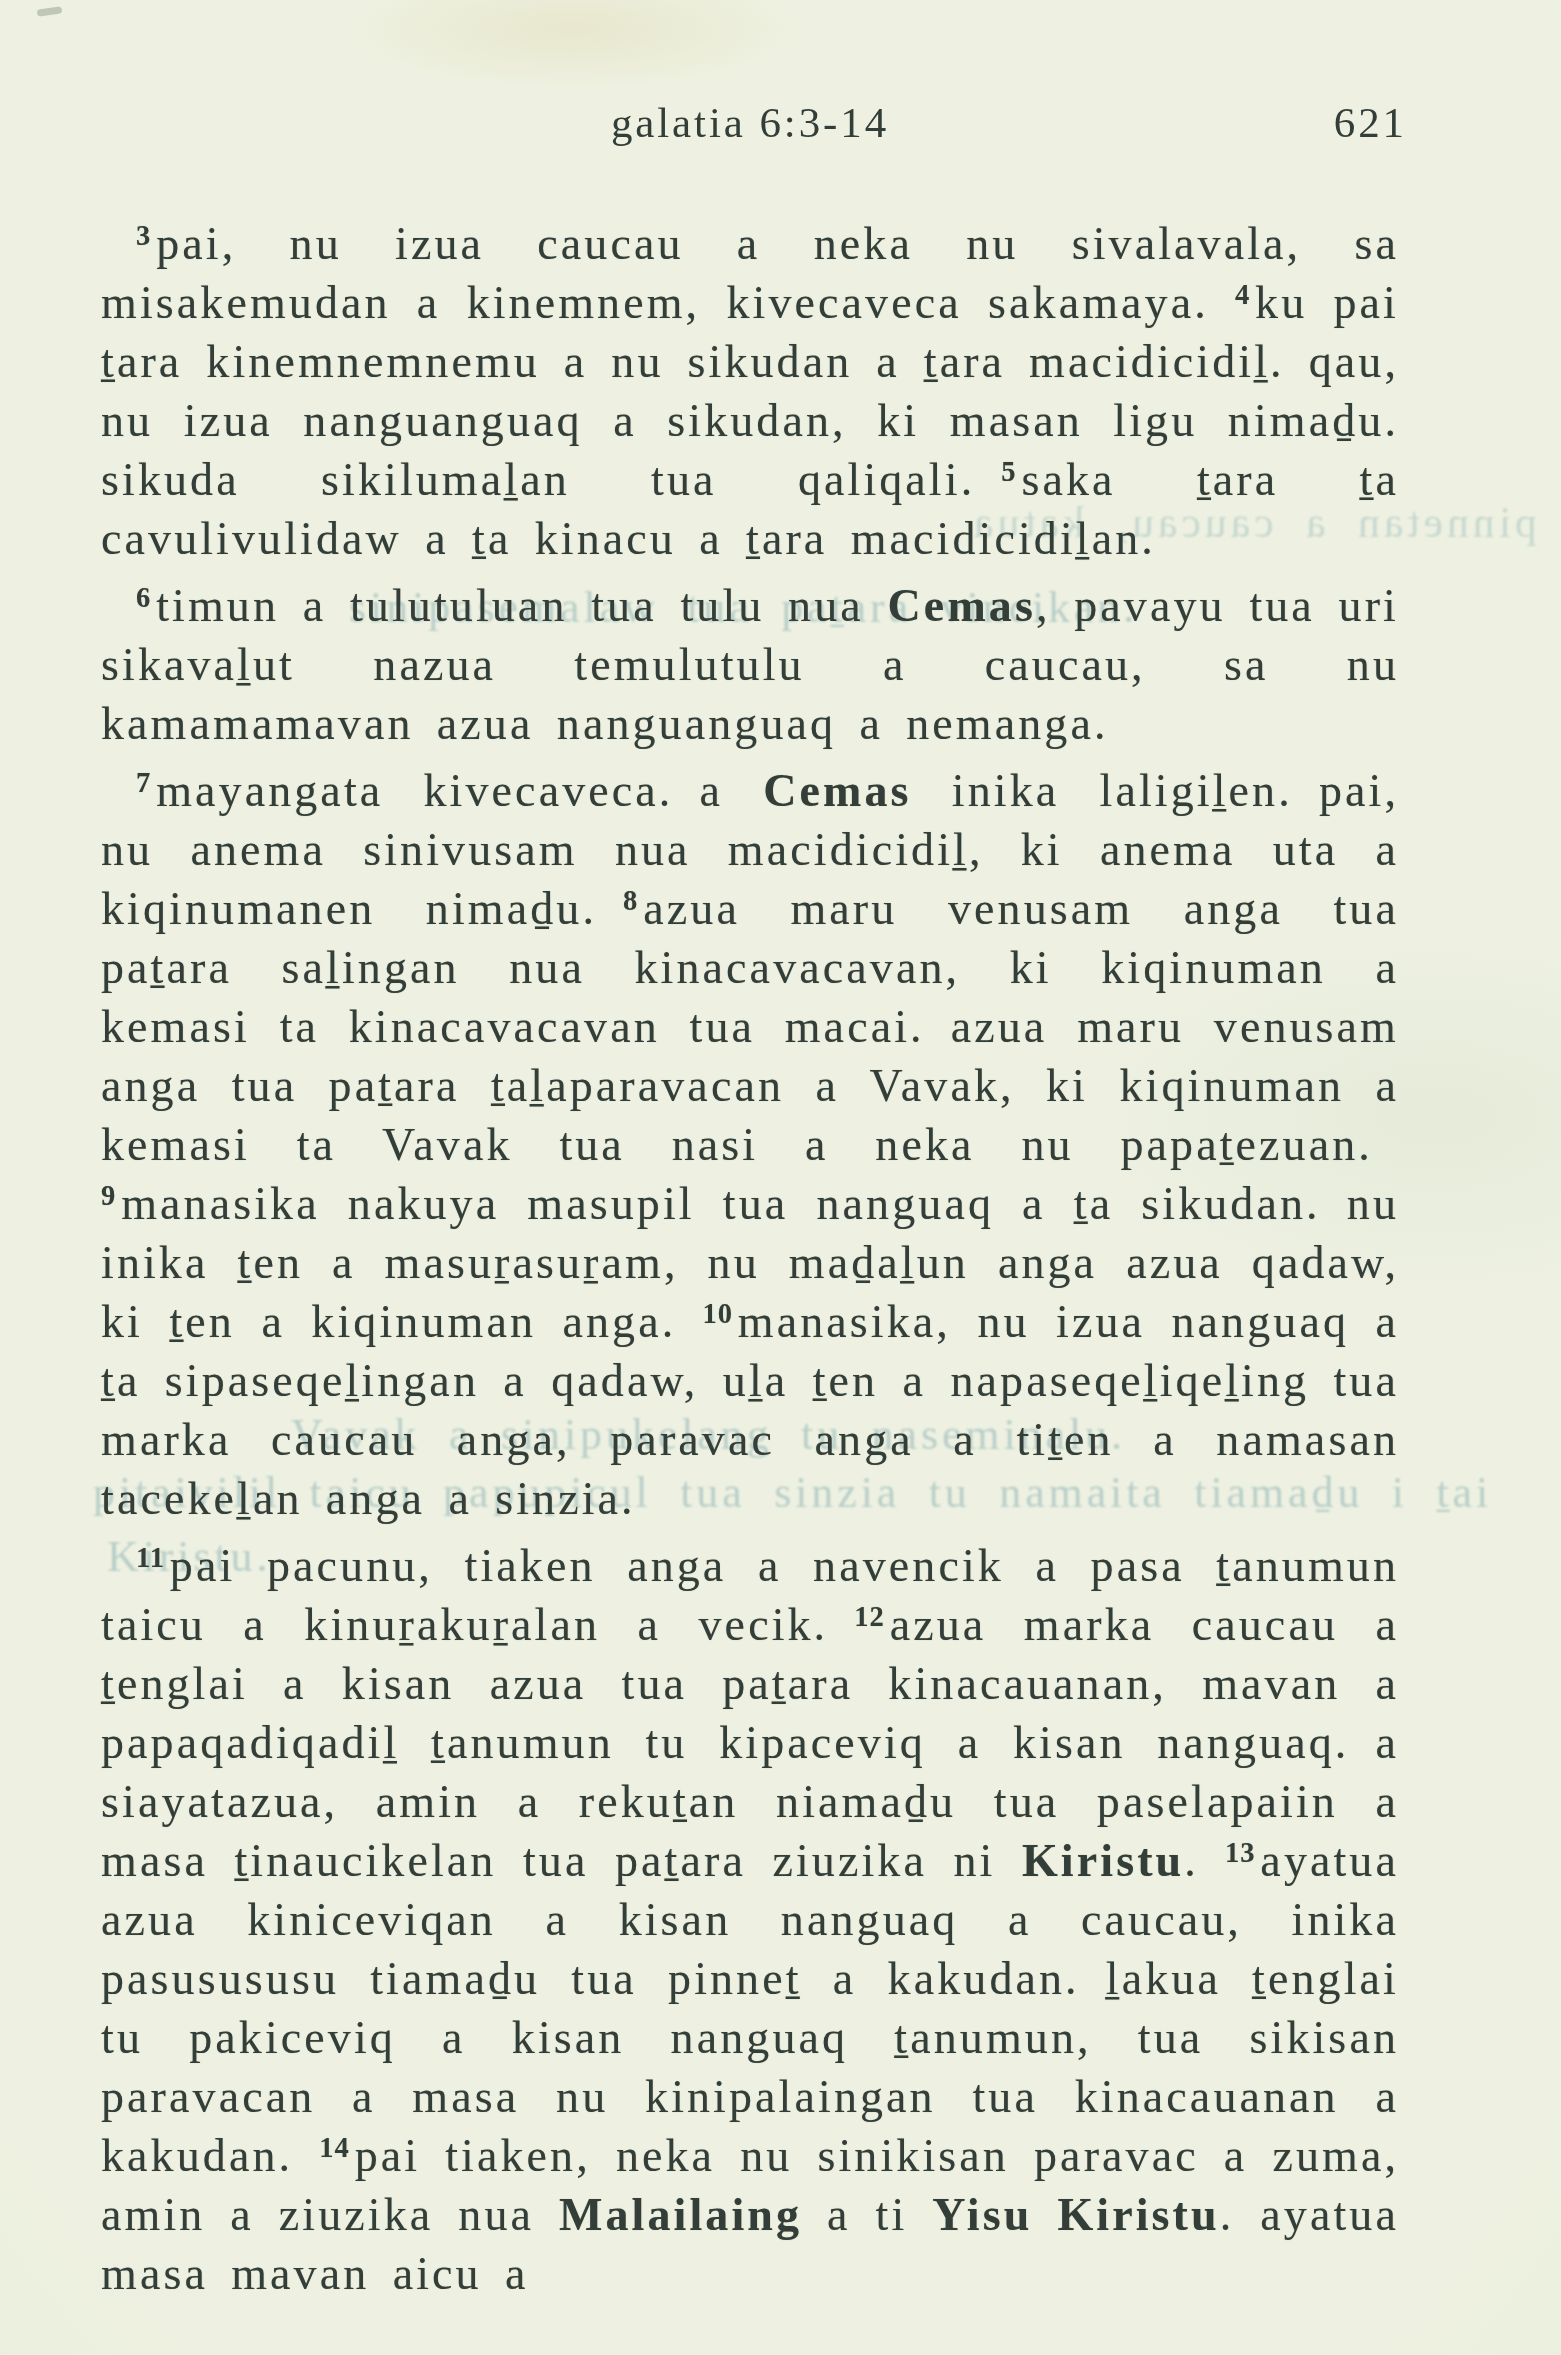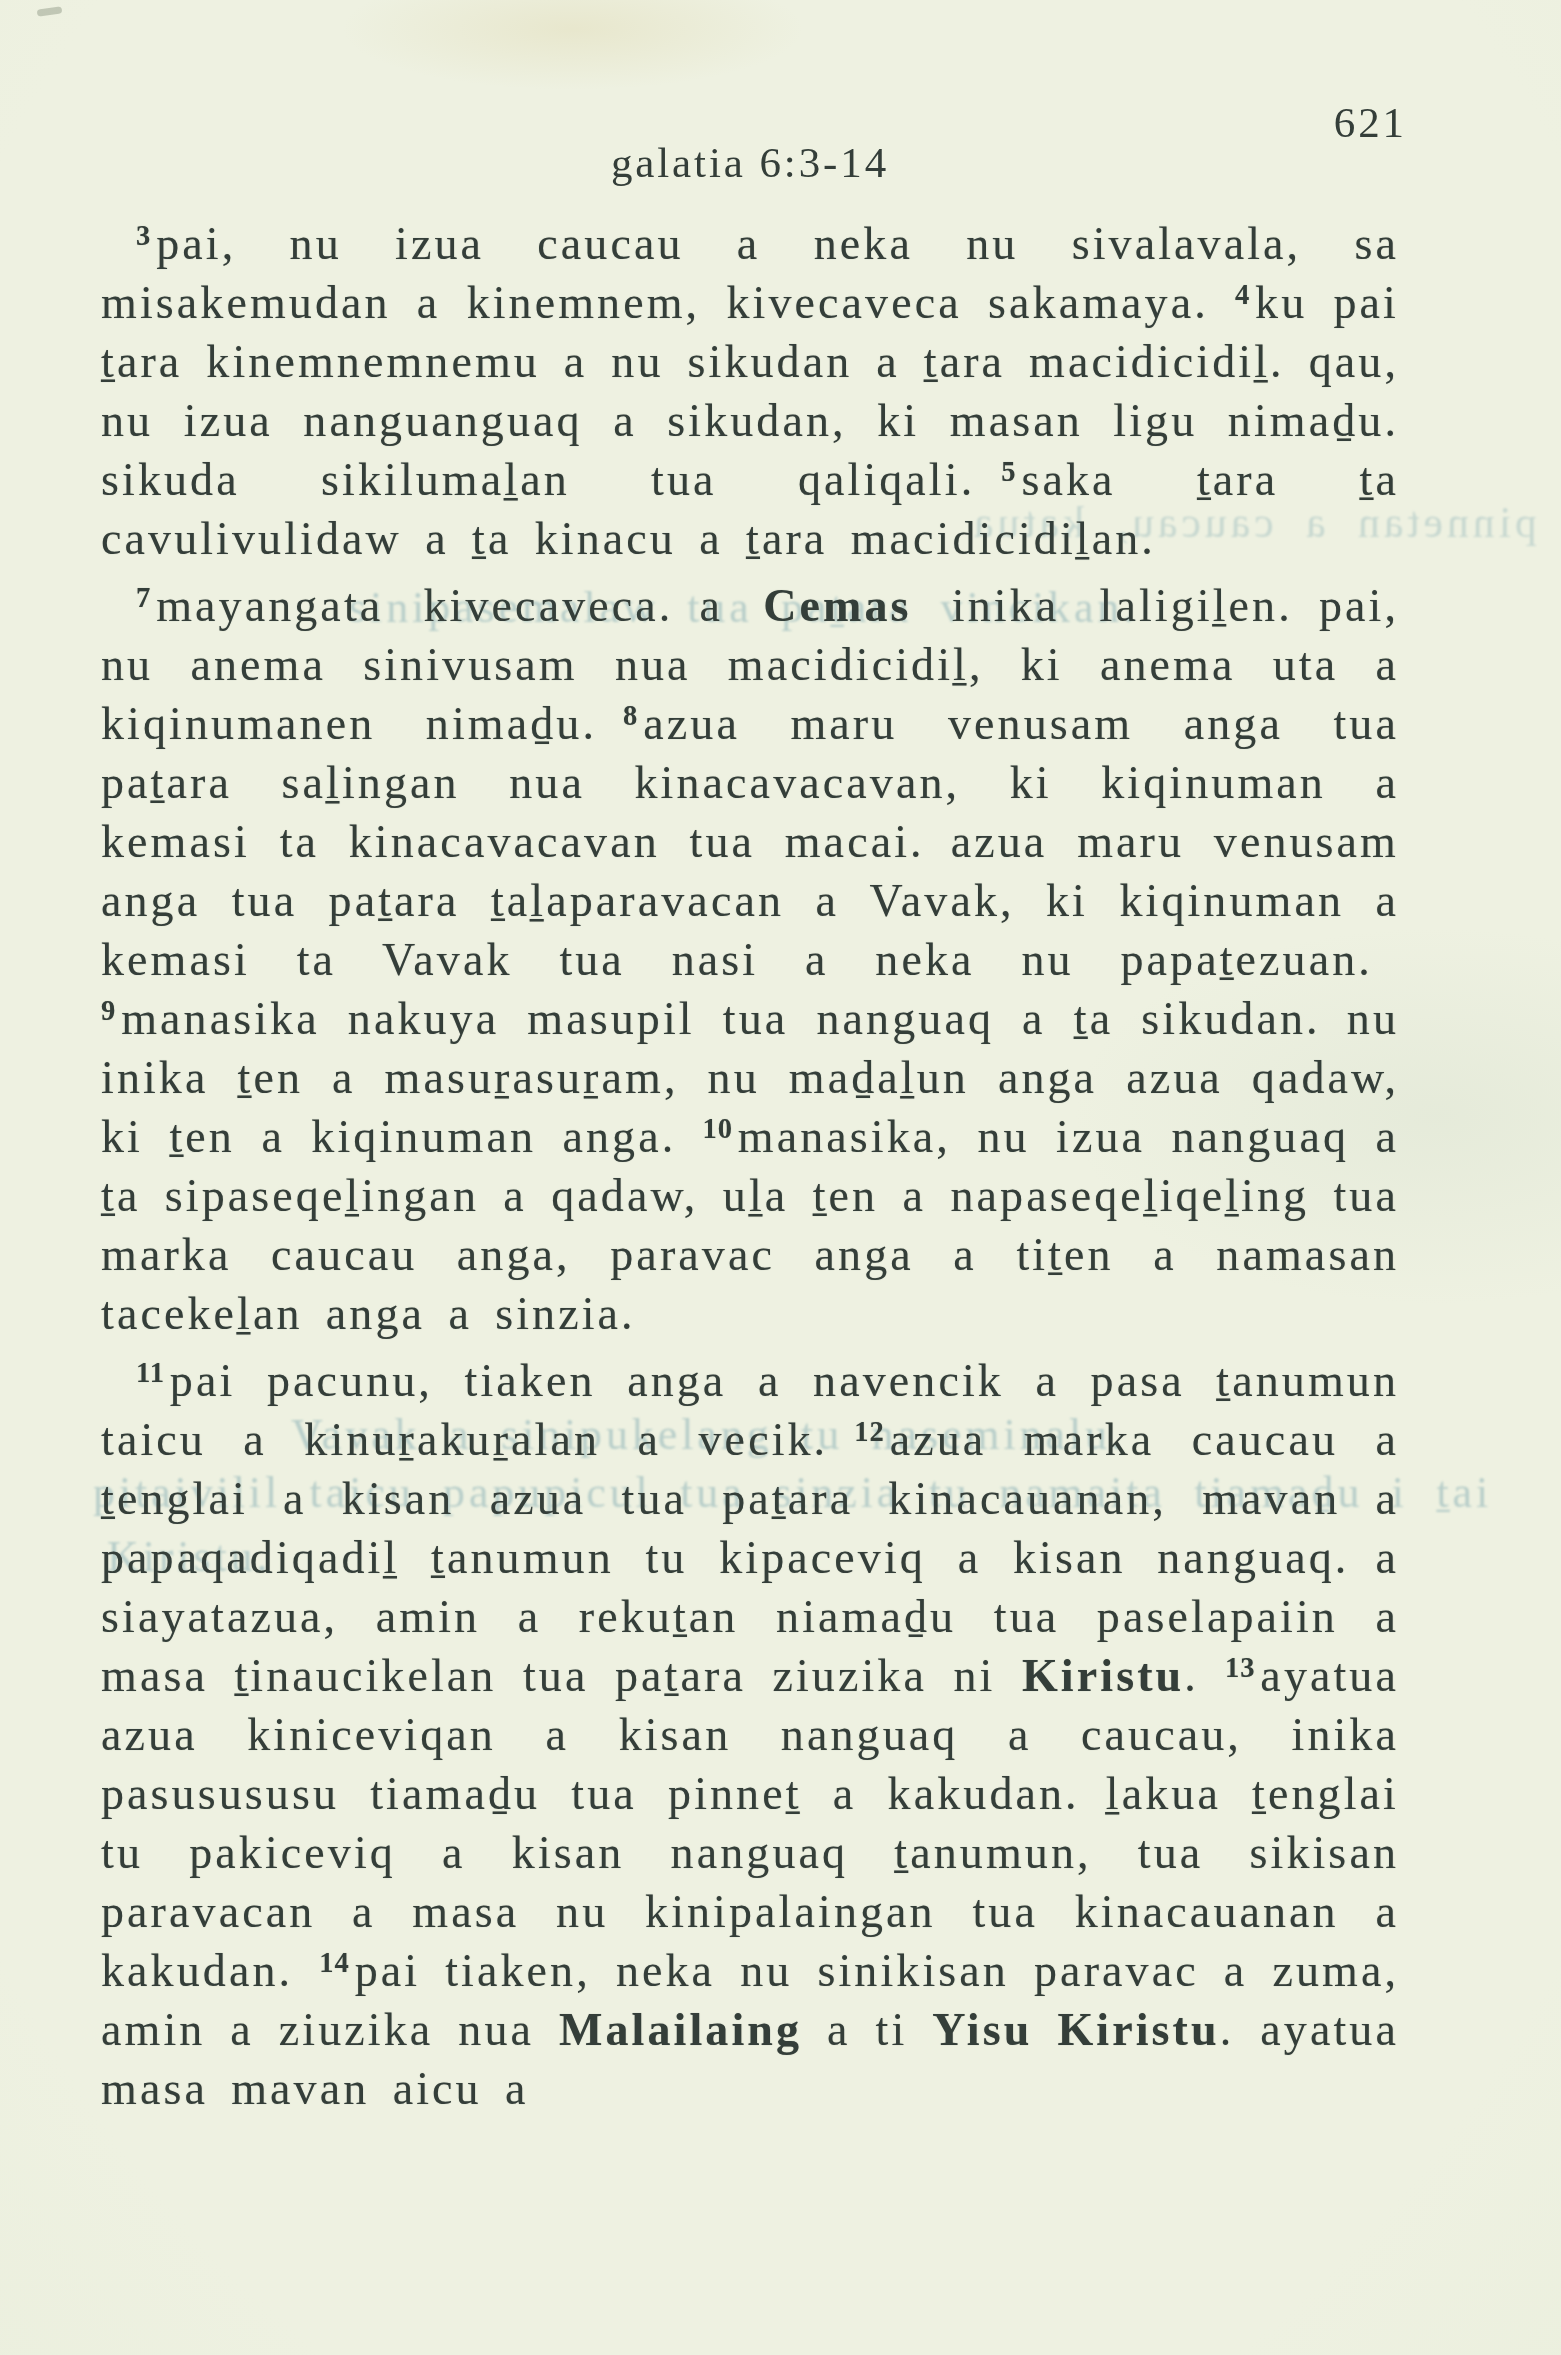--- a/index.html
+++ b/index.html
@@ -13,21 +13,21 @@
     font-family:"Liberation Serif","DejaVu Serif",serif;
     color:#343e39;
     overflow:hidden;
   }
   .speck{position:absolute;left:37px;top:7.8px;width:25px;height:6.8px;border-radius:3.9px;
     background:rgba(110,120,100,0.35);transform:rotate(-8deg);}
   .running-header{
     position:absolute;left:93px;top:93px;width:1314px;height:60px;
     font-size:43px;line-height:60px;letter-spacing:2.9px;
   }
-  .running-head-title{position:absolute;left:0;right:0;text-align:center;margin-top:40px;}
+  .running-head-title{position:absolute;left:0;right:0;text-align:center;}
   .page-number{position:absolute;right:0;top:0;}
   .text-flow{
     position:absolute;left:93px;top:206px;width:1314px;
     font-size:46px;line-height:59px;
     letter-spacing:3.1px;word-spacing:8.7px;
     text-shadow:0 0 1px rgba(52,62,57,0.35);
   }
   .para{
     margin:8px;text-align:justify;text-align-last:left;text-indent:35px;
   }
@@ -64,17 +64,18 @@
       <div class="ghost-line" style="top: 1531px; left: 107px;">Kiristu.</div>
     </div>
 
   <div class="running-header">
     <div class="running-head-title">galatia 6:3-14</div>
     <div class="page-number">621</div>
   </div>
 
   <div class="text-flow">
       <p class="para"><sup class="verse">3</sup>pai, nu izua caucau a neka nu sivalavala, sa misakemudan a kinemnem, kivecaveca sakamaya. <sup class="verse">4</sup>ku pai ṯara kinemnemnemu a nu sikudan a ṯara macidicidiḻ. qau, nu izua nanguanguaq a sikudan, ki masan ligu nimaḏu. sikuda sikilumaḻan tua qaliqali. <sup class="verse">5</sup>saka ṯara ṯa cavulivulidaw a ṯa kinacu a ṯara macidicidiḻan.</p>
+      <p class="para"><sup class="verse">6</sup>timun a tulutuluan tua tulu nua <b class="bold-name">Cemas</b>, pavayu tua uri sikavaḻut nazua temulutulu a caucau, sa nu kamamamavan azua nanguanguaq a nemanga.</p>
       <p class="para"><sup class="verse">7</sup>mayangata kivecaveca. a <b class="bold-name">Cemas</b> inika laligiḻen. pai, nu anema sinivusam nua macidicidiḻ, ki anema uta a kiqinumanen nimaḏu. <sup class="verse">8</sup>azua maru venusam anga tua paṯara saḻingan nua kinacavacavan, ki kiqinuman a kemasi ta kinacavacavan tua macai. azua maru venusam anga tua paṯara ṯaḻaparavacan a Vavak, ki kiqinuman a kemasi ta Vavak tua nasi a neka nu papaṯezuan. <sup class="verse">9</sup>manasika nakuya masupil tua nanguaq a ṯa sikudan. nu inika ṯen a masuṟasuṟam, nu maḏaḻun anga azua qadaw, ki ṯen a kiqinuman anga. <sup class="verse">10</sup>manasika, nu izua nanguaq a ṯa sipaseqeḻingan a qadaw, uḻa ṯen a napaseqeḻiqeḻing tua marka caucau anga, paravac anga a tiṯen a namasan tacekeḻan anga a sinzia.</p>
       <p class="para"><sup class="verse">11</sup>pai pacunu, tiaken anga a navencik a pasa ṯanumun taicu a kinuṟakuṟalan a vecik. <sup class="verse">12</sup>azua marka caucau a ṯenglai a kisan azua tua paṯara kinacauanan, mavan a papaqadiqadiḻ ṯanumun tu kipaceviq a kisan nanguaq. a siayatazua, amin a rekuṯan niamaḏu tua paselapaiin a masa ṯinaucikelan tua paṯara ziuzika ni <b class="bold-name">Kiristu</b>. <sup class="verse">13</sup>ayatua azua kiniceviqan a kisan nanguaq a caucau, inika pasusususu tiamaḏu tua pinneṯ a kakudan. ḻakua ṯenglai tu pakiceviq a kisan nanguaq ṯanumun, tua sikisan paravacan a masa nu kinipalaingan tua kinacauanan a kakudan. <sup class="verse">14</sup>pai tiaken, neka nu sinikisan paravac a zuma, amin a ziuzika nua <b class="bold-name">Malailaing</b> a ti <b class="bold-name">Yisu Kiristu</b>. ayatua masa mavan aicu a</p>
     </div>
 </div>
 
 
 </body></html>

